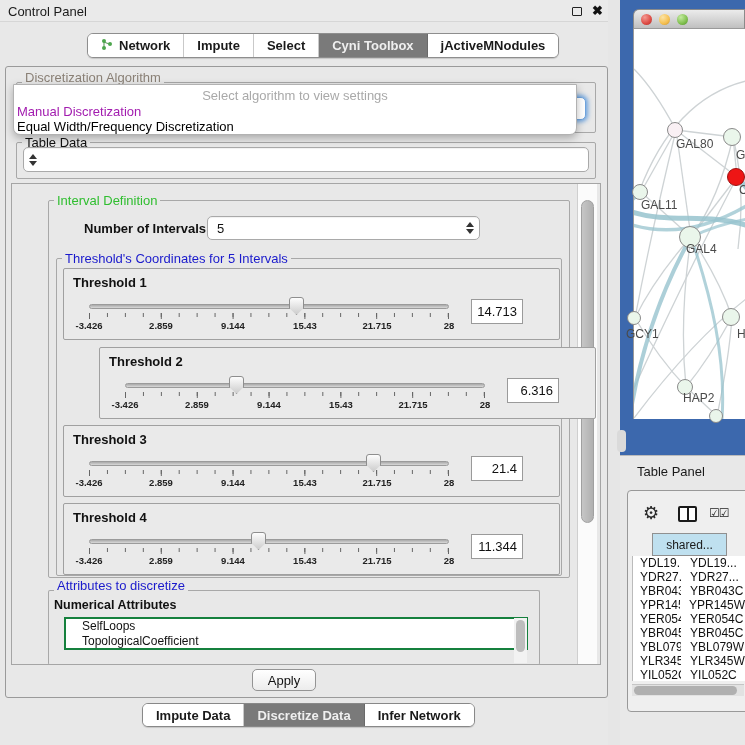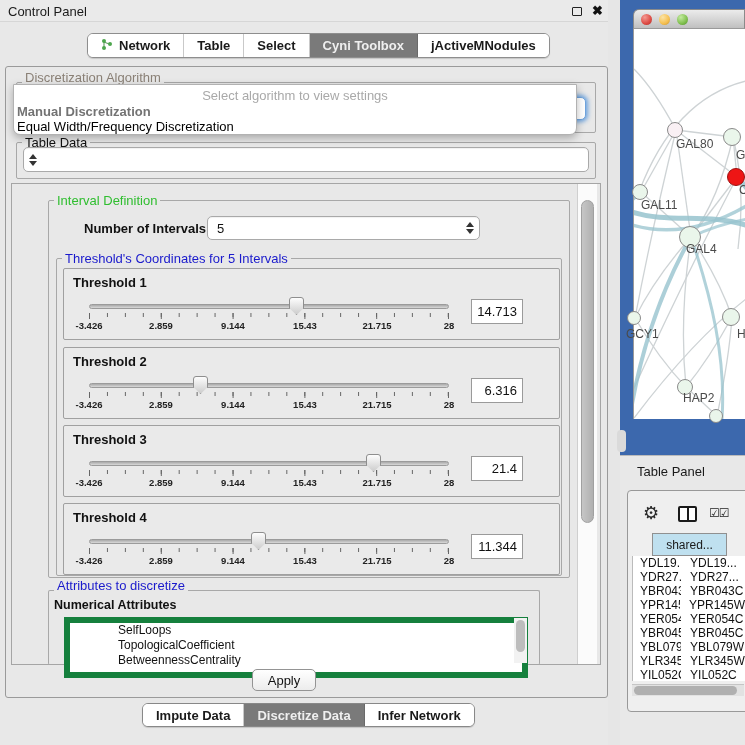--- a/index.html
+++ b/index.html
@@ -32,42 +32,42 @@
   .combo { position:absolute; background:#fff; border:1px solid #a9a9a9; border-radius:5px; display:flex; align-items:center; box-shadow:inset 0 1px 1px rgba(0,0,0,.06); }
   .combo-text { flex:1; padding-left:9px; font-size:13px; color:#111; white-space:nowrap; overflow:hidden; }
   .spin { width:18px; display:flex; flex-direction:column; align-items:center; gap:2px; }
   .tri-up { width:0; height:0; border-left:4px solid transparent; border-right:4px solid transparent; border-bottom:5px solid #333; }
   .tri-dn { width:0; height:0; border-left:4px solid transparent; border-right:4px solid transparent; border-top:5px solid #333; }
   .focusring { box-shadow:0 0 4px 2px rgba(96,156,222,.9); border-color:#6fa3dc; }
 
   
   .popup { left:13px; top:84px; width:564px; height:51px; background:#fff; border:1px solid #b2b2b2; border-radius:0 0 7px 7px; box-shadow:0 3px 9px rgba(0,0,0,.28); z-index:30; }
   .popup-prompt { position:absolute; left:0; top:3px; width:100%; text-align:center; font-size:13px; color:#a9a9a9; }
-  .popup-opt1 { position:absolute; left:3px; top:19px; font-size:13px; font-weight:bold; color:#737373; }
+  .popup-opt1 { position:absolute; left:3px; top:19px; font-size:13px; font-weight:normal; color:#a21caf; }
   .popup-opt2 { position:absolute; left:3px; top:34px; font-size:13px; color:#000; }
 
   
   .scrollpane { left:11px; top:183px; width:590px; height:482px; border:1px solid #a5a5a5; background:#e8e8e8; overflow:hidden; }
   .vtrack { left:577px; top:184px; width:20px; height:480px; background:#fbfbfb; border-left:1px solid #cfcfcf; }
   .vthumb { left:581px; top:200px; width:13px; height:323px; background:linear-gradient(90deg,#c6c6c6,#b0b0b0); border:1px solid #a0a0a0; border-radius:7px; }
 
   
   .thr { position:absolute; left:63px; width:497px; height:72px; border:1px solid #a0a0a0; background:#eaeaea; border-radius:2px; }
   .thr-label { position:absolute; left:9px; top:6px; font-size:13px; font-weight:bold; color:#111; }
   .track { position:absolute; left:25px; top:35px; width:360px; height:5px; border-radius:3px; background:linear-gradient(#a9a9a9,#d9d9d9); border:1px solid #9b9b9b; }
   .thumb { position:absolute; top:28px; width:15px; height:18px; background:linear-gradient(#fdfdfd,#cdcdcd); border:1px solid #8e8e8e; border-radius:3px; clip-path:polygon(0 0,100% 0,100% 60%,50% 100%,0 60%); }
   .ticks { position:absolute; left:25px; top:44px; width:360px; height:6px; border-right:1px solid #666;
            background-image:linear-gradient(90deg,#666 1px,transparent 1px),linear-gradient(90deg,#666 1px,transparent 1px);
            background-size:5% 4px,20% 6px; background-repeat:repeat-x; }
   .ticklbls { position:absolute; left:25px; top:51px; width:360px; height:12px; }
   .ticklbl { position:absolute; transform:translateX(-50%); font-size:9.5px; font-weight:bold; color:#222; white-space:nowrap; }
   .valfield { position:absolute; left:407px; top:30px; width:52px; height:25px; border:1px solid #9a9a9a; background:#fff; font-family:"Liberation Sans",sans-serif; font-size:13px; color:#111; text-align:right; padding-right:5px; }
 
   
-  .attr-list { left:64px; top:617px; width:464px; height:61px; background:#fff; border:6px solid #15803d; overflow:hidden;padding-left:32px; }
+  .attr-list { left:64px; top:617px; width:464px; height:33px; background:#fff; border:2px solid #15803d; overflow:hidden; }
   .attr-item { font-size:12px; color:#111; line-height:15px; padding-left:16px; white-space:nowrap; }
   .list-vtrack { left:514px; top:618px; width:13px; height:45px; background:#f2f2f2; }
   .list-vthumb { left:516px; top:620px; width:9px; height:32px; background:#bdbdbd; border-radius:5px; }
 
   .apply-btn { left:252px; top:669px; width:64px; height:22px; background:linear-gradient(#ffffff,#ececec); border:1px solid #949494; border-radius:5px; font-size:13px; color:#111; display:flex; align-items:center; justify-content:center; }
 
   
   .btabbar { left:142px; top:703px; height:24px; display:flex; border:1px solid #888; border-radius:6px; overflow:hidden; background:#fff; box-shadow:0 1px 1px rgba(0,0,0,.15); }
 
   
@@ -114,21 +114,21 @@
         <svg width="12" height="13" viewBox="0 0 12 13">
             <path d="M3,3 L3,10 M3,4 L8,6" stroke="#6aa06a" stroke-width="1.2" fill="none"></path>
             <circle cx="3" cy="3" r="2" fill="#4da64d"></circle>
             <circle cx="3" cy="10" r="2" fill="#4da64d"></circle>
             <circle cx="9" cy="6" r="2" fill="#4da64d"></circle>
           </svg>
       </span>
       <span>Network</span>
     </div>
     <div class="tabseg">
-        <span>Table</span>
+        <span>Impute</span>
       </div>
     <div class="tabseg">
         <span>Select</span>
       </div>
     <div class="tabseg sel">
         <span>Cyni Toolbox</span>
       </div>
     <div class="tabseg">
         <span>jActiveMNodules</span>
       </div>
@@ -186,21 +186,21 @@
       <span class="ticklbl" style="left:0%;">-3.426</span>
       <span class="ticklbl" style="left:20%;">2.859</span>
       <span class="ticklbl" style="left:40%;">9.144</span>
       <span class="ticklbl" style="left:60%;">15.43</span>
       <span class="ticklbl" style="left:80%;">21.715</span>
       <span class="ticklbl" style="left:100%;">28</span>
     </div>
     <input class="valfield" value="14.713" style="">
   </div>
 
-  <div class="thr" style="top:347px;">
+  <div class="thr" style="top:347px;margin-left:36px;">
     <div class="thr-label">Threshold 2</div>
     <div class="track"></div>
     <div class="thumb" style="left:129px;"></div>
     <div class="ticks"></div>
     <div class="ticklbls">
       <span class="ticklbl" style="left:0%;">-3.426</span>
       <span class="ticklbl" style="left:20%;">2.859</span>
       <span class="ticklbl" style="left:40%;">9.144</span>
       <span class="ticklbl" style="left:60%;">15.43</span>
       <span class="ticklbl" style="left:80%;">21.715</span>

